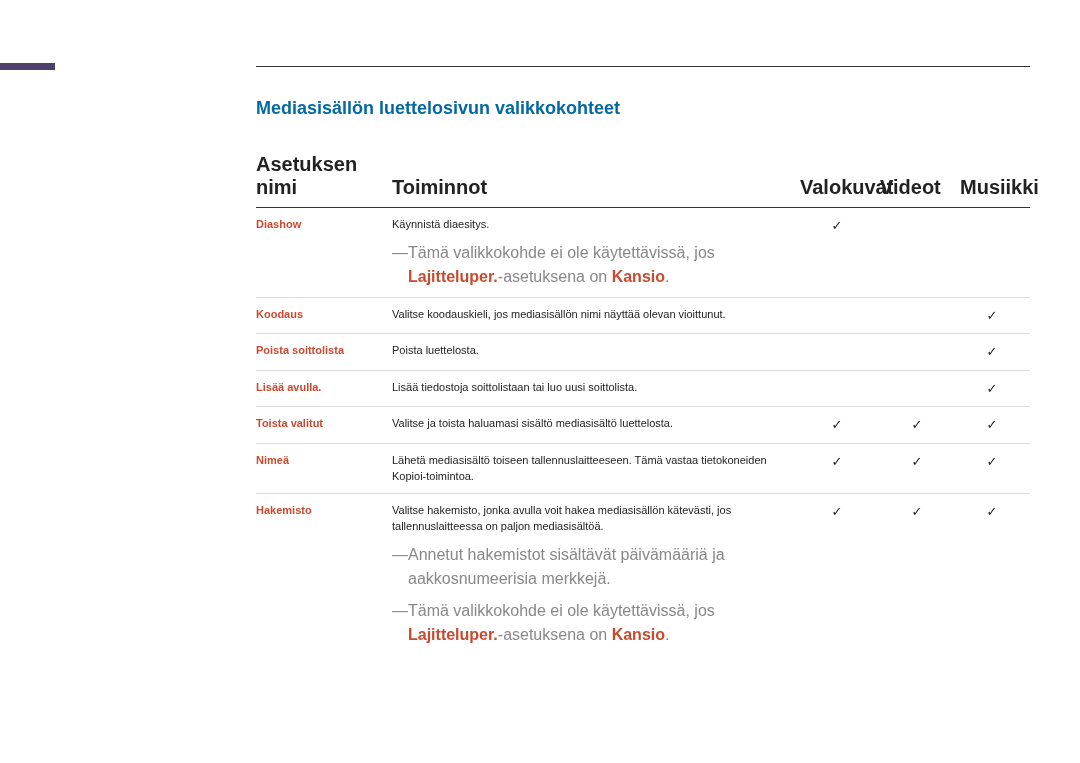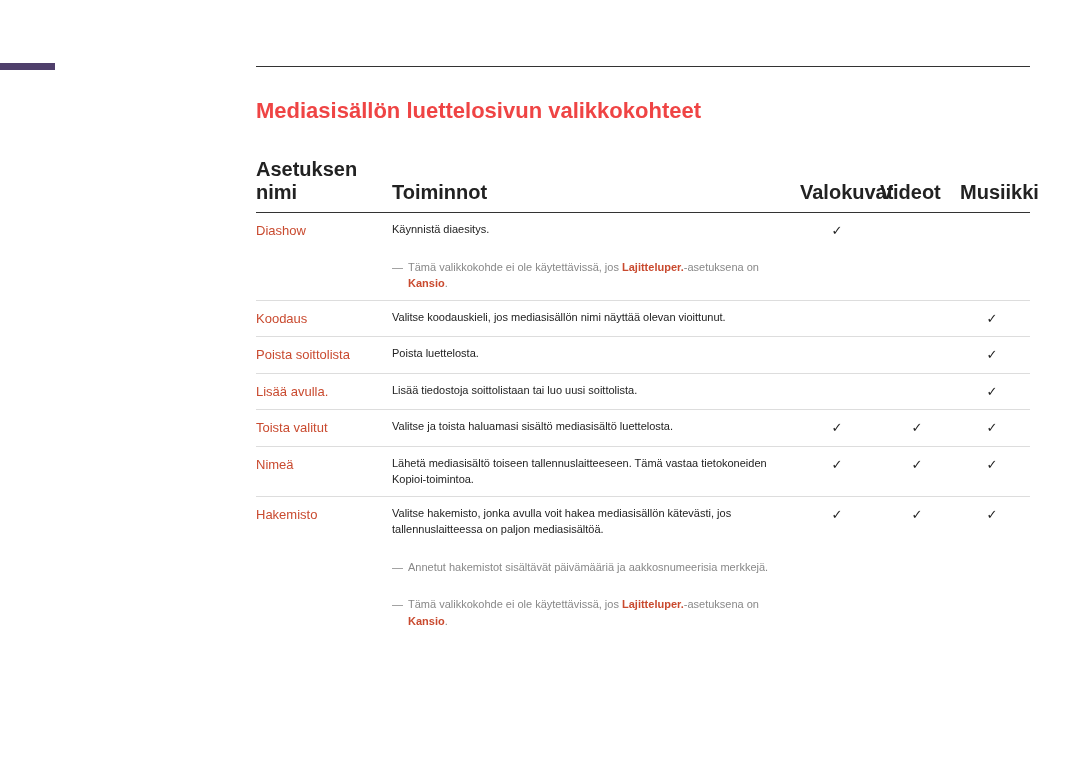--- a/index.html
+++ b/index.html
@@ -26,23 +26,23 @@
       height: 1px;
       background: #333;
     }
     .content {
       position: absolute;
       left: 256px;
       right: 50px;
       top: 98px;
     }
     .page-title {
-      font-size: 22px;
+      font-size: 18px;
       font-weight: 600;
-      color: #ef4444;
+      color: #0369a1;
       margin-bottom: 26px;
     }
     table {
       width: 100%;
       border-collapse: collapse;
       table-layout: fixed;
     }
     th {
       text-align: left;
       font-size: 20px;
@@ -56,37 +56,37 @@
     td {
       font-size: 11px;
       color: #222;
       padding: 8px 6px 8px 0;
       border-bottom: 1px solid #ddd;
       vertical-align: top;
       line-height: 1.5;
     }
     td.name {
       color: #c94a2f;
-      font-weight: 400;
-      font-size: 13px;
+      font-weight: 700;
+      font-size: 11px;
     }
     td.check {
       text-align: center;
       font-size: 13px;
     }
     .col-name { width: 136px; }
     .col-func { width: auto; }
     .col-photo { width: 80px; }
     .col-video { width: 80px; }
     .col-music { width: 70px; }
     .note {
       display: block;
       color: #888;
-      font-size: 11px;
-      margin-top: 21px;
+      font-size: 16px;
+      margin-top: 8px;
       padding-left: 16px;
       position: relative;
     }
     .note::before {
       content: "―";
       position: absolute;
       left: 0;
       top: 0;
       color: #888;
     }

